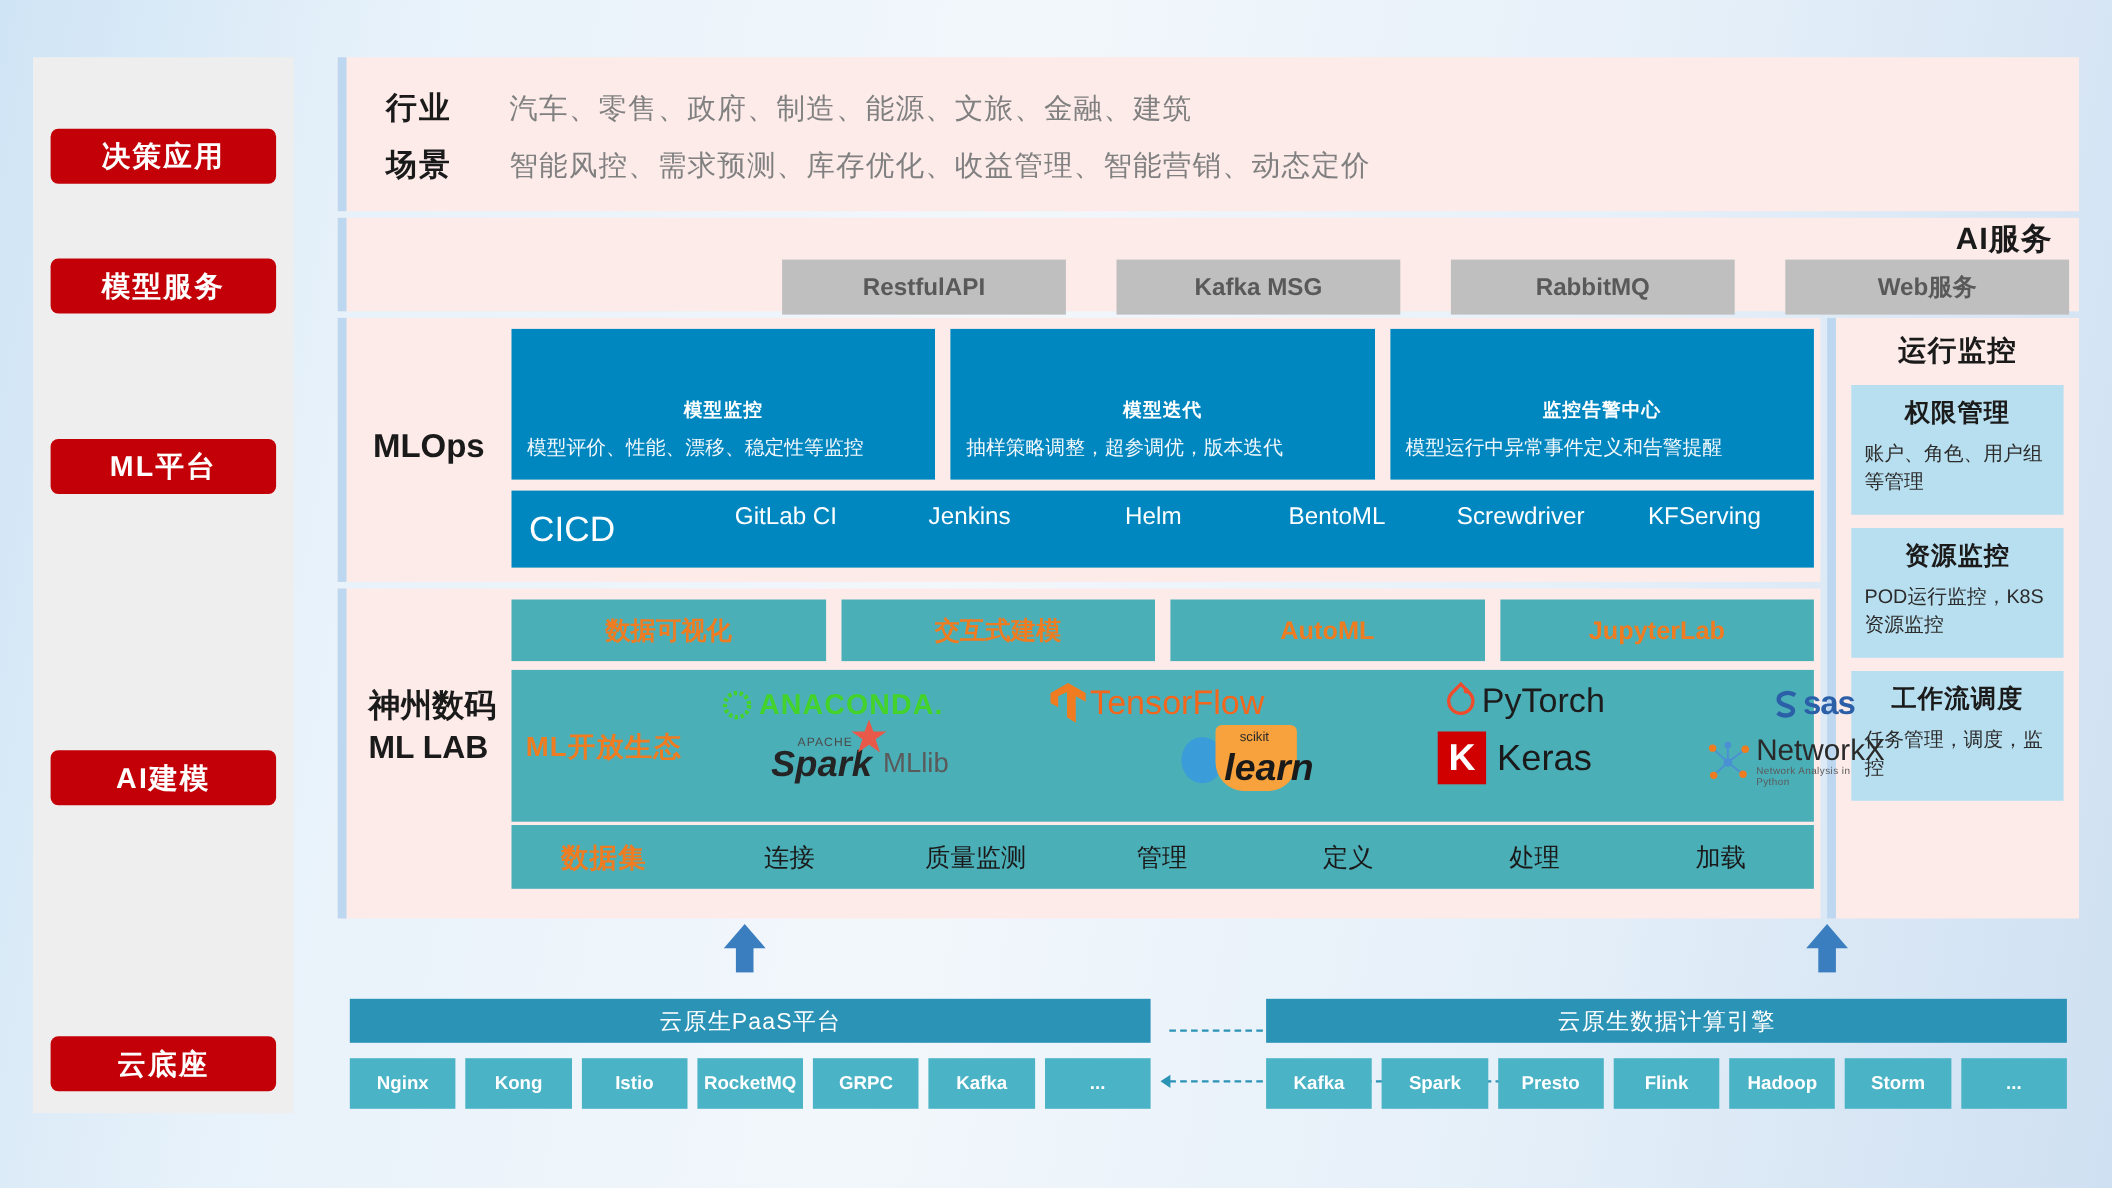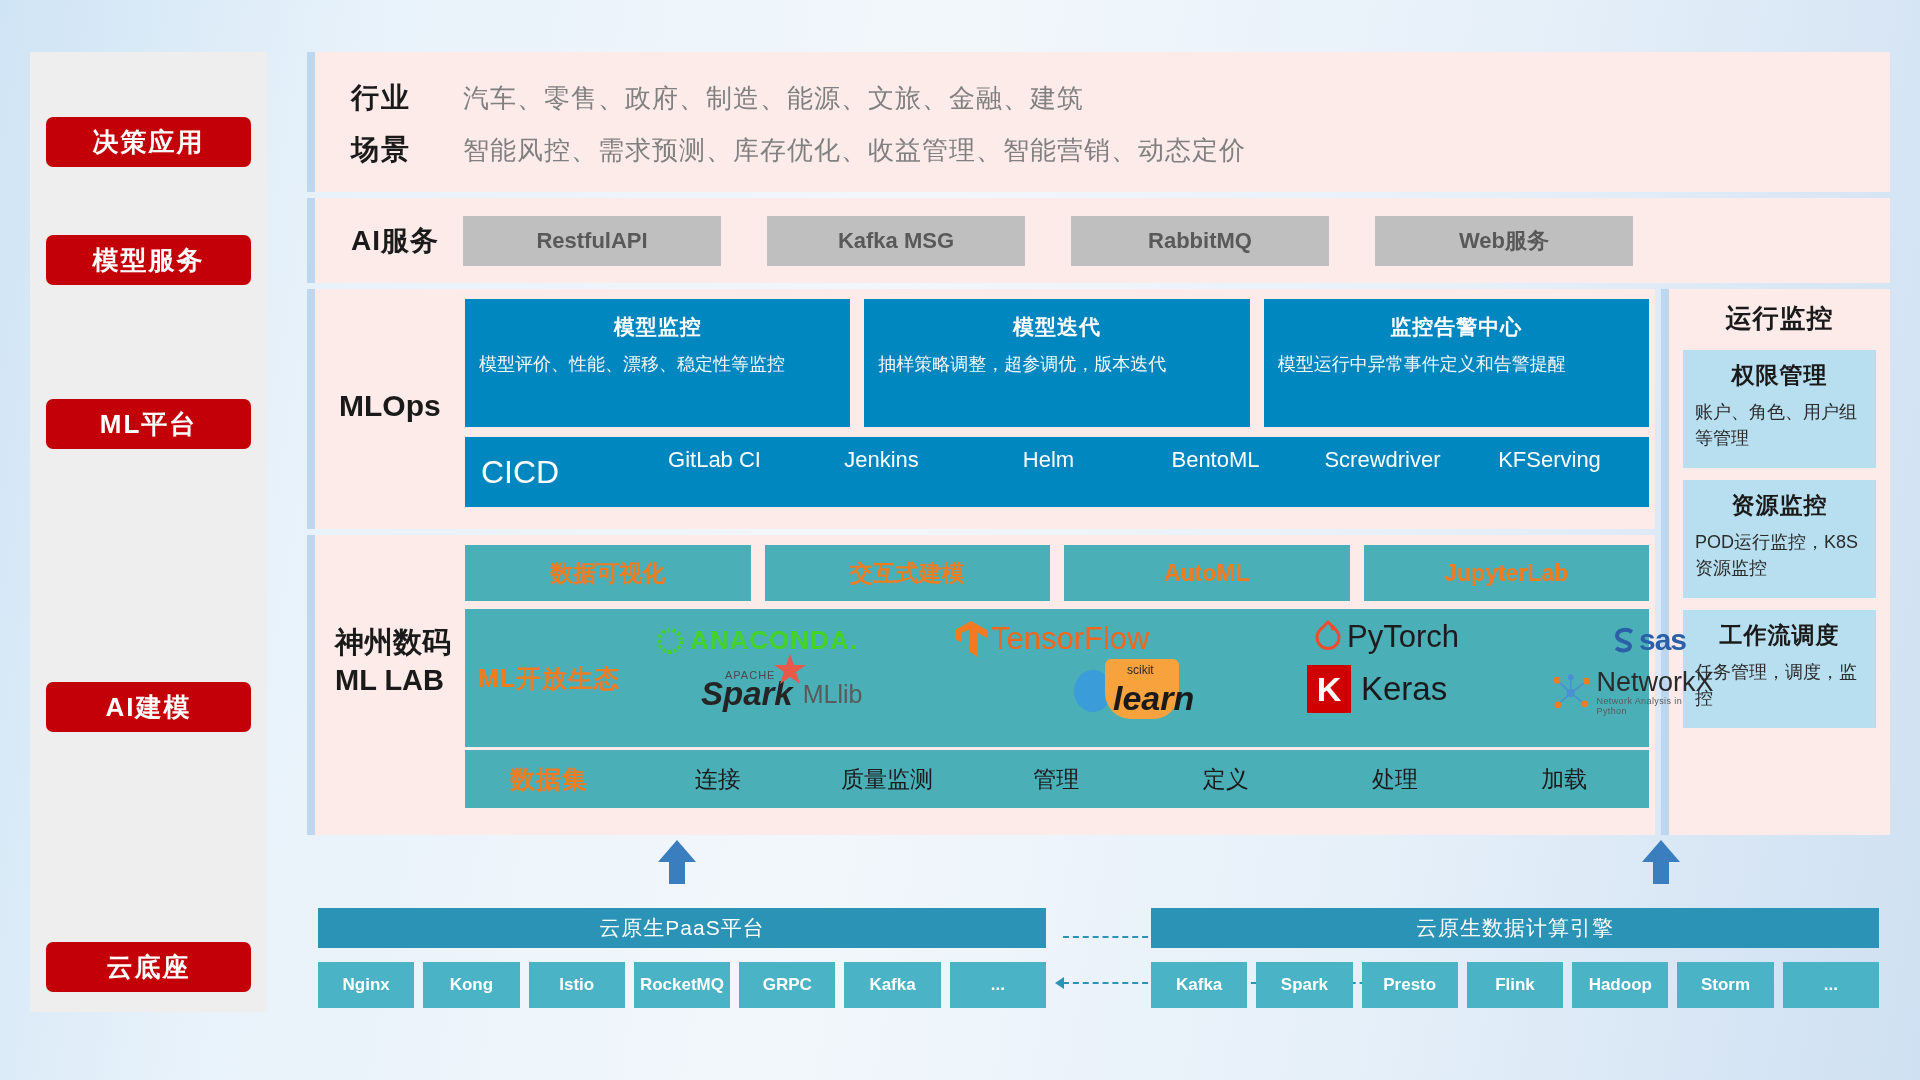--- a/index.html
+++ b/index.html
@@ -41,23 +41,23 @@
   
   #band-apps { height: 140px; padding: 20px 0 11px 36px; }
   .app-row { display: flex; align-items: center; height: 52px; }
   .app-key {
     width: 112px; font-size: 28px; font-weight: bold; color: #1a1a1a;
     letter-spacing: 2px; flex-shrink: 0;
   }
   .app-val { font-size: 26px; color: #808080; letter-spacing: 1px; }
 
   
-  #band-ai { height: 85px; margin-top: 6px; display: flex; align-items: center; padding-left: 36px; }
+  #band-ai { height: 85px; margin-top: 6px; display: flex; align-items: flex-end; padding-left: 36px; flex-direction: column; }
   #ai-label { width: 112px; font-size: 28px; font-weight: bold; color: #1a1a1a; letter-spacing: 1px; flex-shrink: 0; }
-  #ai-chips { display: flex; gap: 0; flex: 1; padding-right: 22px; }
+  #ai-chips { display: flex; gap: 0; flex: 1; padding-right: 9px; }
   .ai-chip {
     background: #bfbfbf; color: #595959; height: 50px; width: 258px;
     font-size: 22px; font-weight: bold;
     display: flex; align-items: center; justify-content: center;
     margin-right: 46px;
   }
   .ai-chip:last-child { margin-right: 0; }
 
   
   #mid-wrap { display: flex; margin-top: 6px; }
@@ -69,21 +69,21 @@
   #mlops-label {
     width: 150px; font-size: 30px; font-weight: bold; color: #1a1a1a;
     padding-left: 24px; padding-top: 90px; flex-shrink: 0;
   }
   #mlops-right { flex: 1; padding-right: 6px; }
   #mlops-cards { display: flex; gap: 14px; }
   .mlops-card {
     flex: 1; background: #0087c0; color: #fff; padding: 14px 14px 16px 14px;
     min-height: 128px;
   }
-  .mlops-card-title { font-size: 21px; font-weight: bold; text-align: center; margin-bottom: 10px; letter-spacing: 1px; }
+  .mlops-card-title { font-size: 17px; font-weight: bold; text-align: center; margin-bottom: 10px; letter-spacing: 1px; margin-top: 48px; }
   .mlops-card-desc { font-size: 18px; line-height: 1.45; color: #f2f8fb; }
   #cicd-bar {
     margin-top: 10px; background: #0087c0; height: 70px;
     display: flex; align-items: center; padding: 0 16px; overflow: hidden;
   }
   #cicd-title { color: #fff; font-size: 32px; font-weight: normal; width: 150px; flex-shrink: 0; }
   .cicd-item {
     color: #fff; font-size: 22px; flex: 1; text-align: center;
     line-height: 1.05; height: 48px; display: flex; align-items: flex-start; justify-content: center;
     overflow: hidden;

